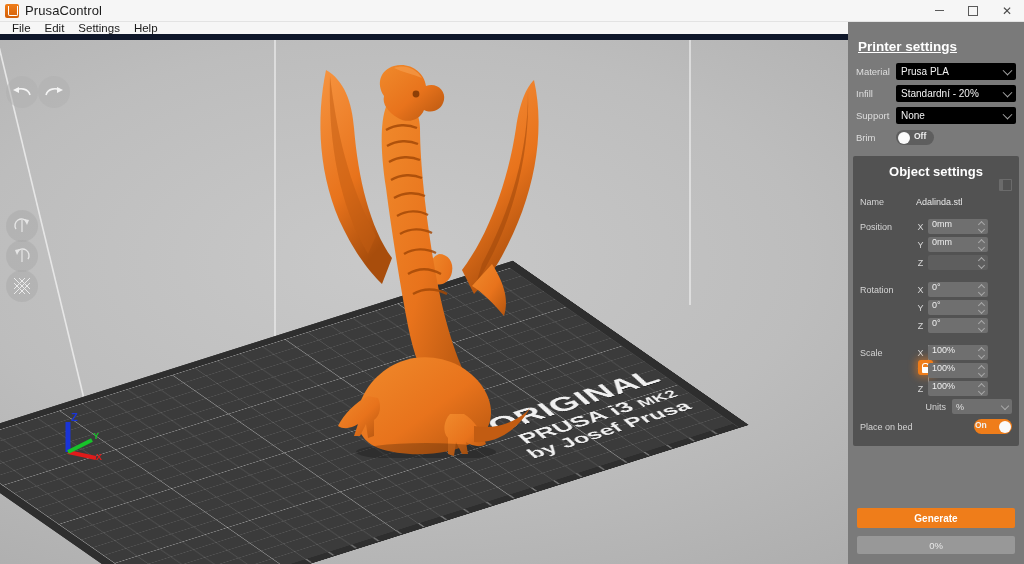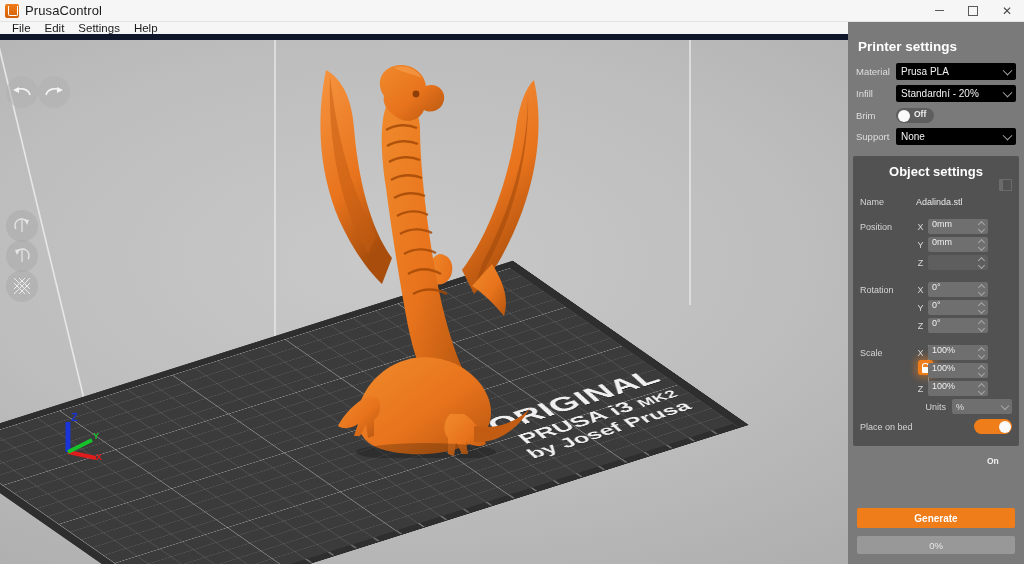--- a/index.html
+++ b/index.html
@@ -114,21 +114,21 @@
   .tb-rot-l { left: 6px; top: 200px; background: rgba(160,160,160,.35); }
   .tb-grid  { left: 6px; top: 230px; background: rgba(160,160,160,.35); }
 
   
   .rpanel {
     position: absolute; top: 22px; right: 0; width: 176px; height: 542px;
     background: #7a7a7a;
   }
   .panel-title { color: #fff; font-size: 13.5px; font-weight: bold; }
   .printer-sec { padding: 17px 8px 0 8px; }
-  .printer-sec .panel-title { margin-left: 2px; margin-bottom: 9px; }
+  .printer-sec .panel-title { margin-left: 2px; margin-bottom: 9px; text-decoration: underline; }
 
   .row { display: flex; align-items: center; margin-bottom: 5px; }
   .row-label { font-size: 9.5px; color: #dedede; width: 40px; flex: none; }
 
   .select {
     position: relative; flex: 1; height: 17px; background: #000000;
     border-radius: 2px; display: flex; align-items: center;
     padding-left: 5px; font-size: 10px; color: #f2f2f2;
   }
   .select .chev {
@@ -139,21 +139,21 @@
 
   
   .toggle { width: 38px; height: 15px; border-radius: 8px; position: relative; flex: none; }
   .toggle .knob { position: absolute; top: 1.5px; width: 12px; height: 12px; border-radius: 50%; background: #fafafa; }
   .toggle .tlabel { position: absolute; top: 1px; font-size: 8.5px; font-weight: bold; color: #efefef; }
   .toggle.off { background: #5e5e5e; }
   .toggle.off .knob { left: 1.5px; }
   .toggle.off .tlabel { left: 18px; }
   .toggle.on { background: #ef7d1a; }
   .toggle.on .knob { right: 1.5px; }
-  .toggle.on .tlabel { left: 13px; margin-top: 36px; }
+  .toggle.on .tlabel { left: 1px; }
 
   
   .obj-card {
     margin: 11px 5px 0 5px; background: #525252; border-radius: 2px;
     padding: 8px 7px 9px 7px; position: relative;
   }
   .obj-head { display: flex; align-items: center; margin-bottom: 6px; flex-direction: column; }
   .obj-head .panel-title { font-size: 13px; }
   .obj-icon {
     margin-left: auto; width: 13px; height: 12px; border: 1.5px solid #6b6b6b;
@@ -383,33 +383,33 @@
 
 
       <div class="row">
         <div class="row-label">Infill</div>
         <div class="select">
           <span>Standardní - 20%</span>
           <span class="chev"></span>
         </div>
       </div>
 
+      <div class="row">
+        <div class="row-label">Support</div>
+        <div class="select">
+          <span>None</span>
+          <span class="chev"></span>
+        </div>
+      </div>
+
       <div class="row" style="margin-top:6px;">
         <div class="row-label">Brim</div>
         <div class="toggle off">
           <span class="knob"></span>
           <span class="tlabel">Off</span>
-        </div>
-      </div>
-
-      <div class="row">
-        <div class="row-label">Support</div>
-        <div class="select">
-          <span>None</span>
-          <span class="chev"></span>
         </div>
       </div>
     </div>
 
     <div class="obj-card">
       <div class="obj-head">
         <div class="panel-title">Object settings</div>
         <div class="obj-icon"></div>
       </div>
 

